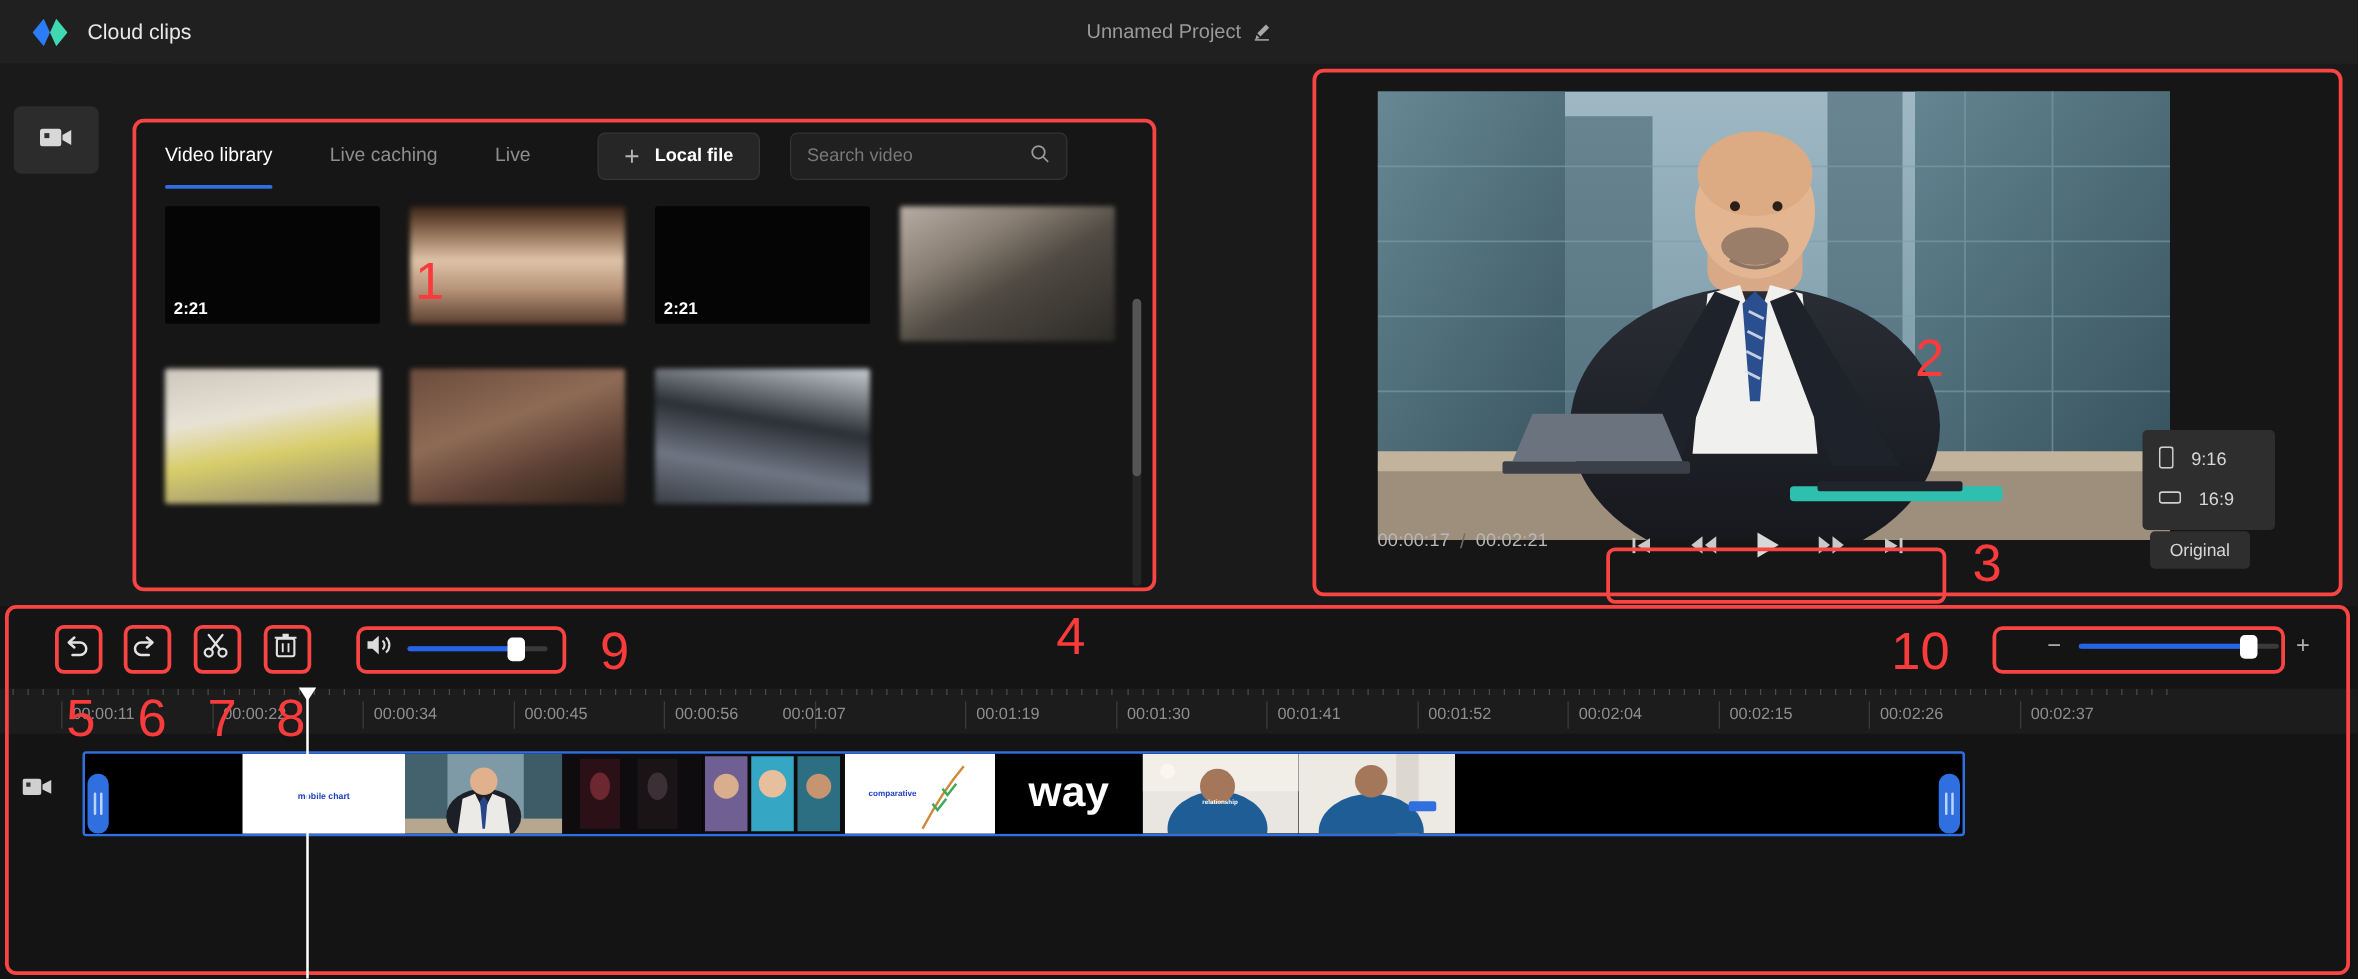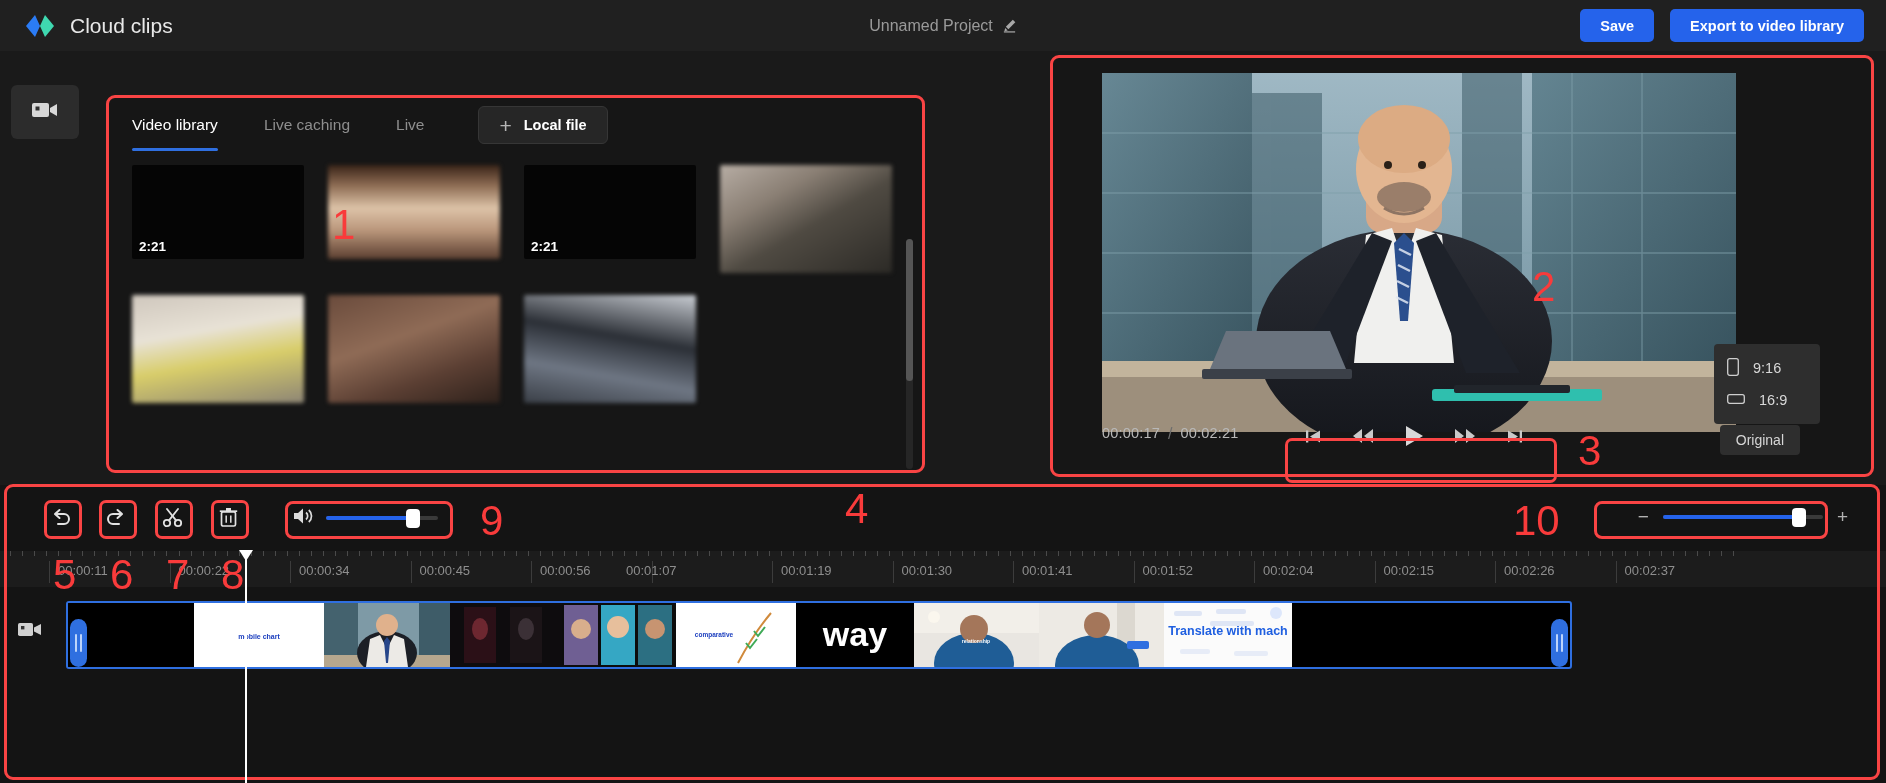--- a/index.html
+++ b/index.html
@@ -11,21 +11,21 @@
   }
   .app { position: relative; width: 1886px; height: 783px; background: #1a1a1a; }
 
   
   .header {
     position: absolute; top: 0; left: 0; width: 1886px; height: 51px;
     background: #202020; display: flex; align-items: center;
   }
   .logo-wrap { display: flex; align-items: center; margin-left: 26px; }
   .logo-mark { width: 28px; height: 22px; position: relative; }
-  .brand-title { margin-left: 16px; color: #e8e8e8; font-size: 21px; }
+  .brand-title { margin-left: 16px; color: #e8e8e8; font-size: 17px; }
   .proj-wrap {
     position: absolute; left: 0; right: 0; top: 0; height: 51px;
     display: flex; align-items: center; justify-content: center;
     pointer-events: none;
   }
   .proj-inner { display: flex; align-items: center; gap: 9px; pointer-events: auto; }
   .proj-name { color: #9a9a9a; font-size: 16px; }
   .pencil-icon { width: 15px; height: 15px; display: block; }
   .hdr-right {
     position: absolute; right: 22px; top: 0; height: 51px;
@@ -225,24 +225,20 @@
         <span class="pencil-icon">
           <svg width="15" height="15" viewBox="0 0 16 16">
             <path d="M11.5 1.8l2.7 2.7-7.4 7.4-2.7-2.7z" fill="#a8a8a8"></path>
             <path d="M3.4 10.6l2.7 2.7-3.6.9z" fill="#a8a8a8"></path>
             <rect x="2" y="14.2" width="12" height="1.3" fill="#a8a8a8"></rect>
           </svg>
         </span>
       </div>
     </div>
 
-    <div class="hdr-right">
-      <button class="btn-primary">Save</button>
-      <button class="btn-primary">Export to video library</button>
-    </div>
   </div>
 
   <div class="rail">
     <div class="rail-item">
       <span>
         <svg width="26" height="18" viewBox="0 0 26 18">
           <rect x="0" y="2" width="17" height="14" rx="2" fill="#d8d8d8"></rect>
           <rect x="3.5" y="5.5" width="4" height="4" fill="#303030"></rect>
           <polygon points="18,7 25,3 25,15 18,11" fill="#d8d8d8"></polygon>
         </svg>
@@ -254,20 +250,29 @@
     <div class="tabs-row">
       <div class="tab active">Video library</div>
       <div class="tab">Live caching</div>
       <div class="tab">Live</div>
 
       <div class="local-file-btn">
         <span class="plus-glyph">+</span>
         <span>Local file</span>
       </div>
 
+      <div class="search-box">
+        <input type="text" placeholder="Search video" style="">
+        <span>
+          <svg width="16" height="16" viewBox="0 0 16 16">
+            <circle cx="6.8" cy="6.8" r="5" fill="none" stroke="#9a9a9a" stroke-width="1.4"></circle>
+            <line x1="10.4" y1="10.4" x2="14.5" y2="14.5" stroke="#9a9a9a" stroke-width="1.4"></line>
+          </svg>
+        </span>
+      </div>
     </div>
 
     <div class="thumb-grid">
 
       <div class="thumb" style="background:#050505;">
         <div class="thumb-dur">2:21</div>
       </div>
       <div class="thumb" style="background:linear-gradient(180deg,#3a2418 0%,#8e6d54 22%,#ddc3a8 46%,#b9957a 70%,#5c4031 100%);filter:blur(2px);"></div>
       <div class="thumb" style="background:#050505;">
         <div class="thumb-dur">2:21</div>
@@ -713,31 +718,20 @@
         </div>
         <div class="frame" style="width:125px;">
           <svg width="125" height="64" viewBox="0 0 125 64">
             <rect width="125" height="64" fill="#edeae4"></rect>
             <rect x="78" y="0" width="18" height="64" fill="#dcd8d0"></rect>
             <ellipse cx="58" cy="62" rx="42" ry="30" fill="#1f5d96"></ellipse>
             <circle cx="58" cy="22" r="13" fill="#a4765a"></circle>
             <rect x="88" y="38" width="22" height="8" rx="2" fill="#2f6fe0"></rect>
           </svg>
         </div>
-        <div class="frame" style="width:128px;background:#fbfbfb;">
-          <svg width="128" height="64" viewBox="0 0 128 64">
-            <rect x="10" y="8" width="28" height="5" rx="2" fill="#dfe6f5"></rect>
-            <rect x="52" y="6" width="30" height="5" rx="2" fill="#dfe6f5"></rect>
-            <rect x="46" y="18" width="44" height="5" rx="2" fill="#dfe6f5"></rect>
-            <rect x="16" y="46" width="30" height="5" rx="2" fill="#e7ecf7"></rect>
-            <rect x="70" y="48" width="34" height="5" rx="2" fill="#e7ecf7"></rect>
-            <circle cx="112" cy="10" r="6" fill="#dde7fb"></circle>
-          </svg>
-          <div class="fr-txt" style="top:22px;color:#1f5fe0;font-size:12.5px;">Translate with mach</div>
-        </div>
 
         <div class="handle" style="left:2px;">
             <span></span>
             <span></span>
           </div>
         <div class="handle" style="right:2px;">
             <span></span>
             <span></span>
           </div>
       </div>

